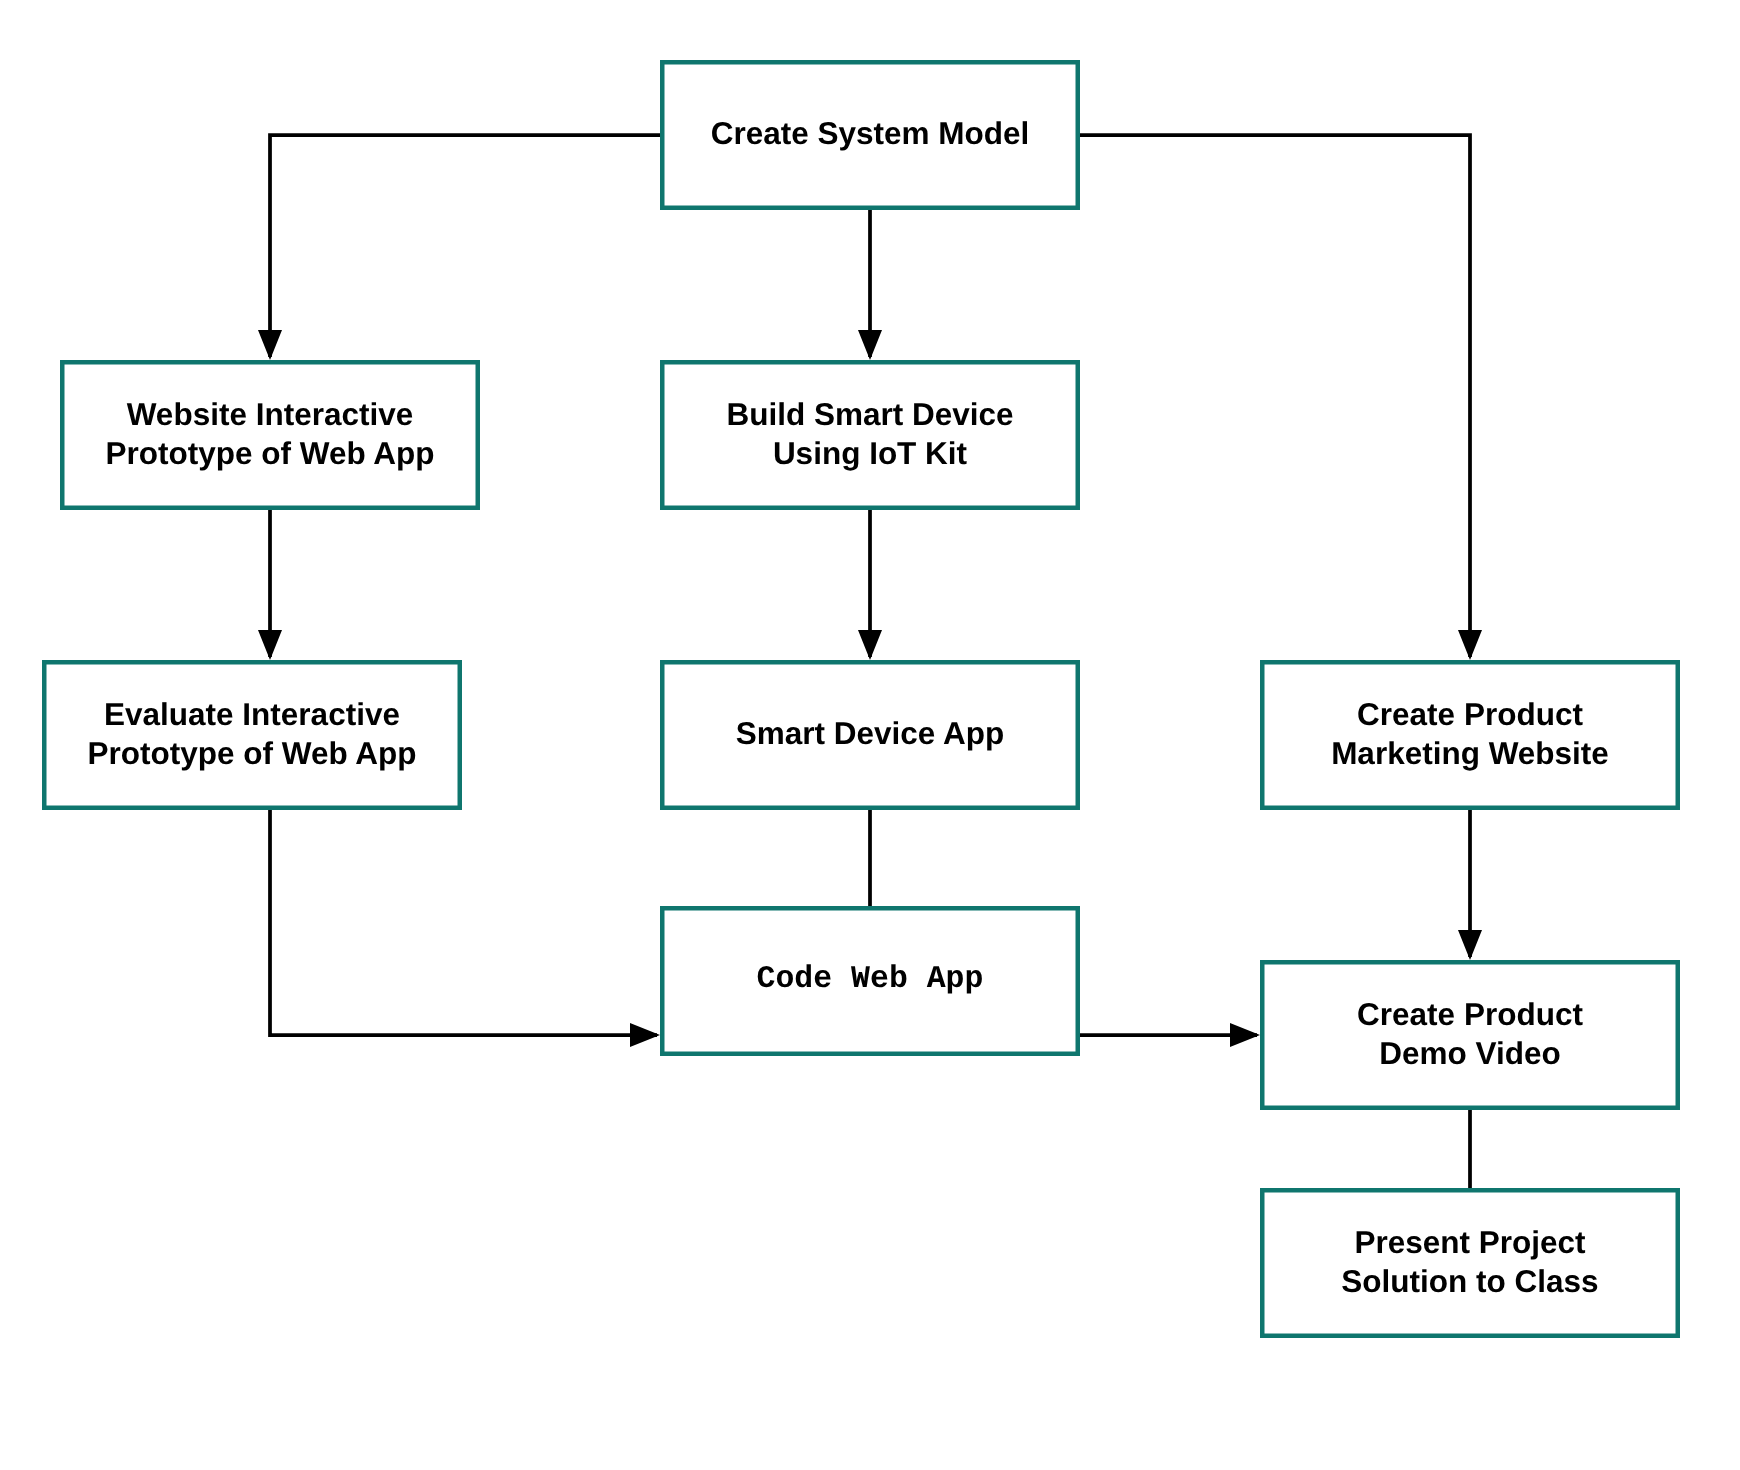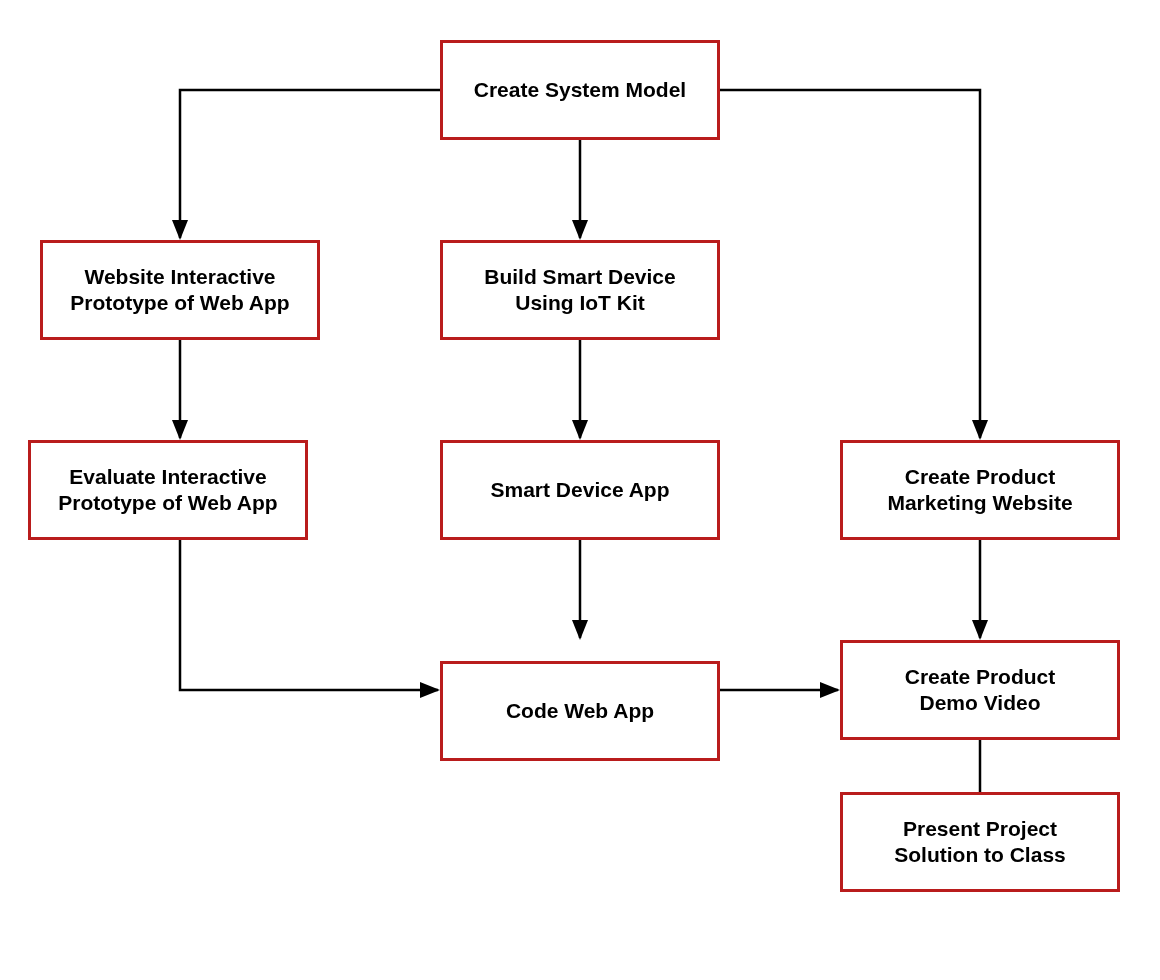--- a/index.html
+++ b/index.html
@@ -20,39 +20,39 @@
     left: 0;
     top: 0;
     width: 1160px;
     height: 980px;
   }
   .node {
     position: absolute;
     width: 280px;
     height: 100px;
     box-sizing: border-box;
-    border: 3px solid #b91c1c;
+    border: 3px solid #0f766e;
     background: #ffffff;
     display: flex;
     align-items: center;
     justify-content: center;
     text-align: center;
     color: #000000;
     font-size: 21px;
     font-weight: bold;
     line-height: 26px;
     white-space: pre-line;
   }
   .n0 { left: 440px; top: 40px; }
   .n1 { left: 40px;  top: 240px; }
   .n2 { left: 440px; top: 240px; align-items: center; }
   .n3 { left: 28px;  top: 440px; align-items: center; }
   .n4 { left: 440px; top: 440px; }
   .n5 { left: 840px; top: 440px; }
-  .n6 { left: 440px; top: 661px; }
+  .n6 { left: 440px; top: 604px; font-family: Liberation Mono, monospace; }
   .n7 { left: 840px; top: 640px; }
   .n8 { left: 840px; top: 792px; }
   .edge {
     fill: none;
     stroke: #000000;
     stroke-width: 2.5px;
   }
 </style>
 </head>
 <body>

